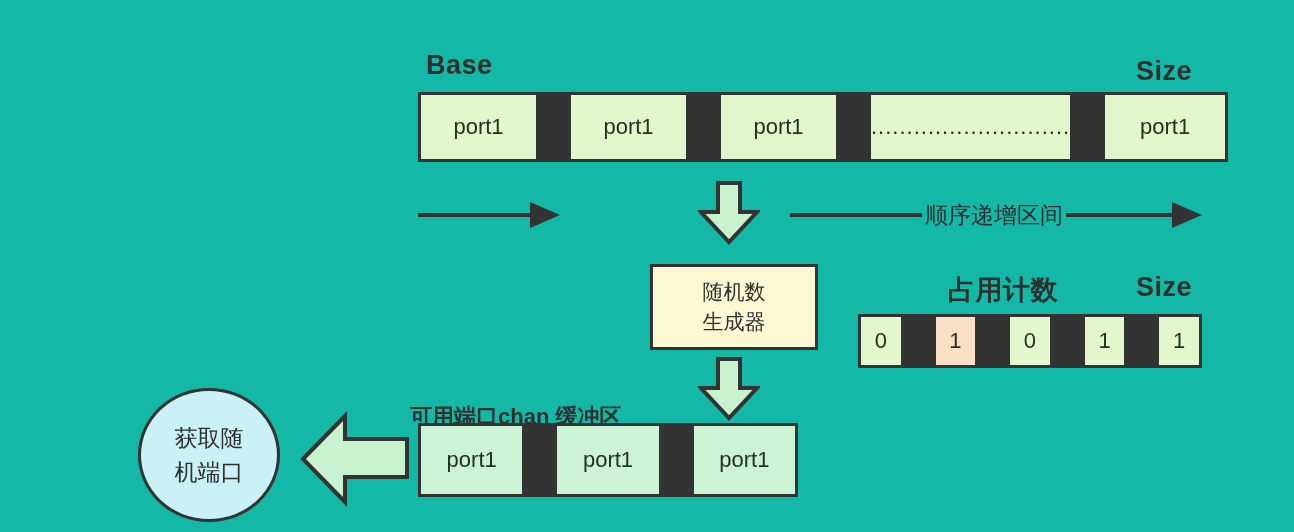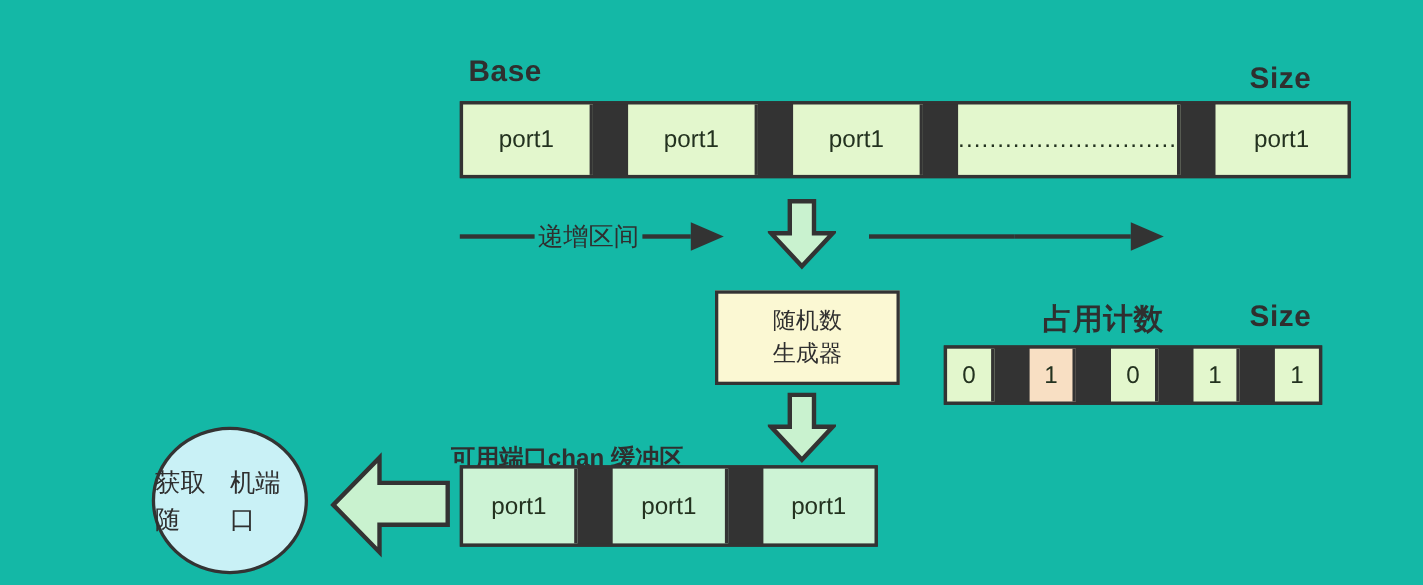--- a/index.html
+++ b/index.html
@@ -96,20 +96,21 @@
   }
 
   
   .port-circle {
     width: 142px;
     height: 134px;
     border-radius: 50%;
     background: var(--circle-cyan);
     border: 3.5px solid var(--line-dark);
     display: flex;
+    flex-direction: column;
     align-items: center;
     justify-content: center;
     font-size: 23px;
     line-height: 1.5;
     color: var(--text-dark);
   }
 
   svg .arrow-shape {
     fill: var(--arrow-green);
     stroke: var(--line-dark);
@@ -128,27 +129,27 @@
   <div class="abs cell-row" style="left:418px; top:92px; width:810px; height:70px;">
     <div class="cell" style="width:122px;">port1</div>
     <div class="cell" style="width:122px;">port1</div>
     <div class="cell" style="width:122px;">port1</div>
     <div class="cell dots" style="flex:1;">............................</div>
     <div class="cell" style="width:124px;">port1</div>
   </div>
 
   <div class="abs flow-arrow" style="left:418px; top:200px;">
     <div class="flow-line" style="width:68px;"></div>
-    <div class="flow-label">递增区间</div>
     <div class="flow-line" style="width:44px;"></div>
     <div class="tri-right"></div>
   </div>
 
   <div class="abs flow-arrow" style="left:790px; top:200px;">
     <div class="flow-line" style="width:132px;"></div>
+    <div class="flow-label">顺序递增区间</div>
     <div class="flow-line" style="width:106px;"></div>
     <div class="tri-right"></div>
   </div>
 
   <svg class="abs" style="left:698px; top:180px;" width="62" height="66" viewBox="0 0 62 66">
     <path class="arrow-shape" d="M20 3 L42 3 L42 32 L59 32 L31 62 L3 32 L20 32 Z"></path>
   </svg>
 
   <div class="abs gen-box" style="left:650px; top:264px;">
     <span>随机数</span>

